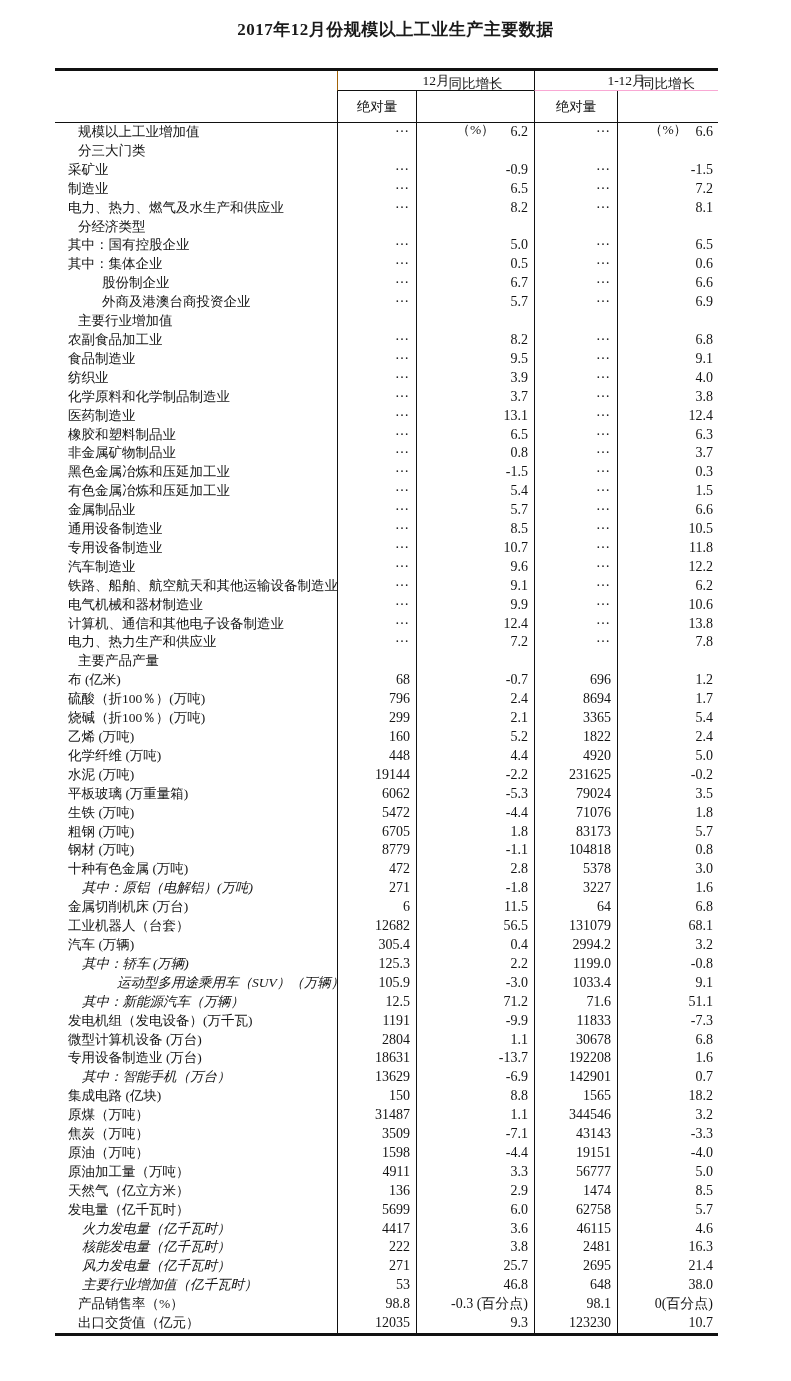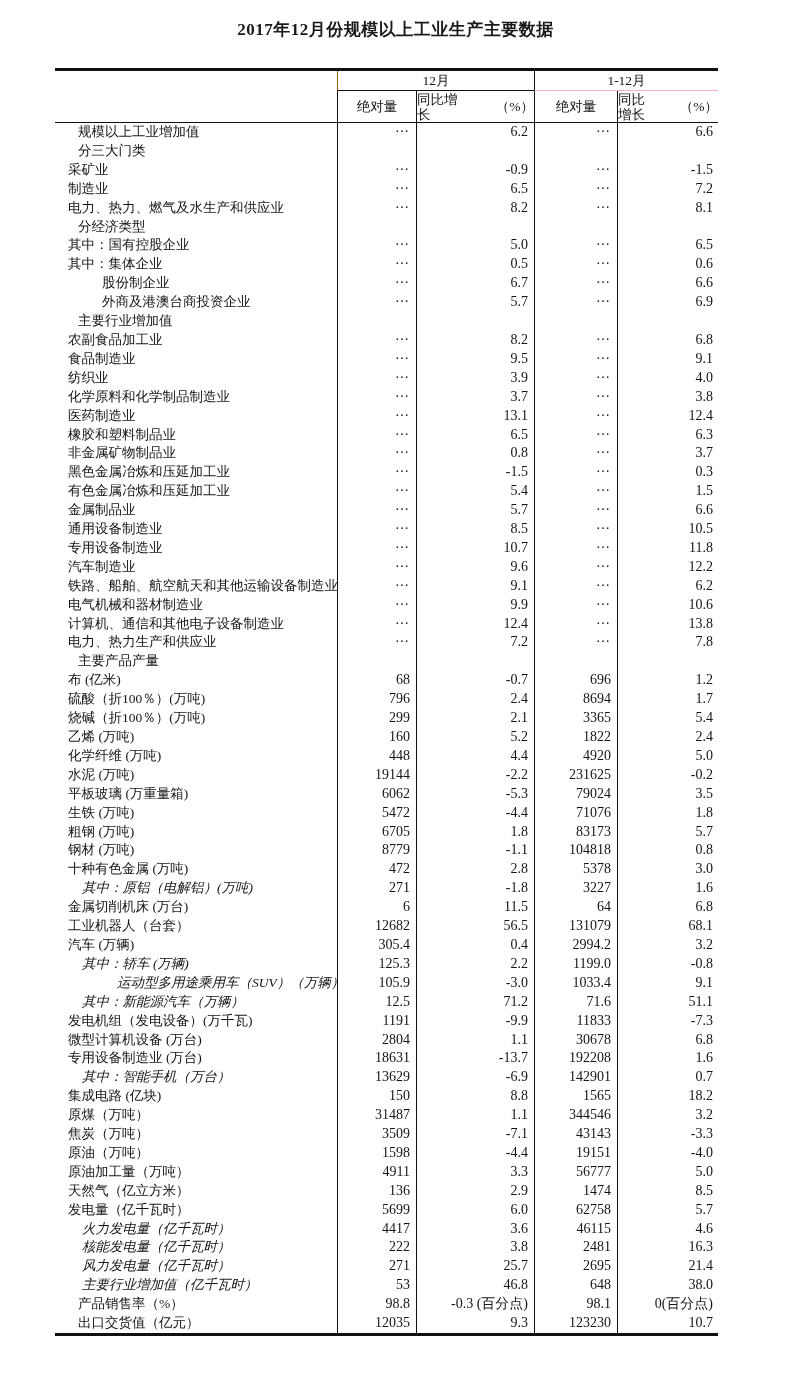--- a/index.html
+++ b/index.html
@@ -45,21 +45,21 @@
     font-size: 13.5px;
   }
   .hcell { display: flex; align-items: center; justify-content: center; }
   .label-head { grid-row: 1 / 3; grid-column: 1; }
   .g1 { grid-row: 1; grid-column: 2 / 4; border-left: 1px solid #a16207; border-bottom: 1px solid #111; }
   .g2 { grid-row: 1; grid-column: 4 / 6; border-left: 1px solid #111; border-bottom: 1px solid #f9a8d4; font-family: Liberation Serif, serif; }
   .s1 { grid-row: 2; grid-column: 2; border-left: 1px solid #111; }
   .s2 { grid-row: 2; grid-column: 3; border-left: 1px solid #111; }
   .s3 { grid-row: 2; grid-column: 4; border-left: 1px solid #111; }
   .s4 { grid-row: 2; grid-column: 5; border-left: 1px solid #111; }
-  .twolines { line-height: 15px; gap: 31px; }
+  .twolines { flex-direction: column; line-height: 15px; gap: 31px; }
 
   
   .trow {
     display: grid;
     grid-template-columns: 282px 79px 118px 83px 101px;
     height: 18.92px;
   }
   .cell {
     overflow: visible;
     white-space: nowrap;

